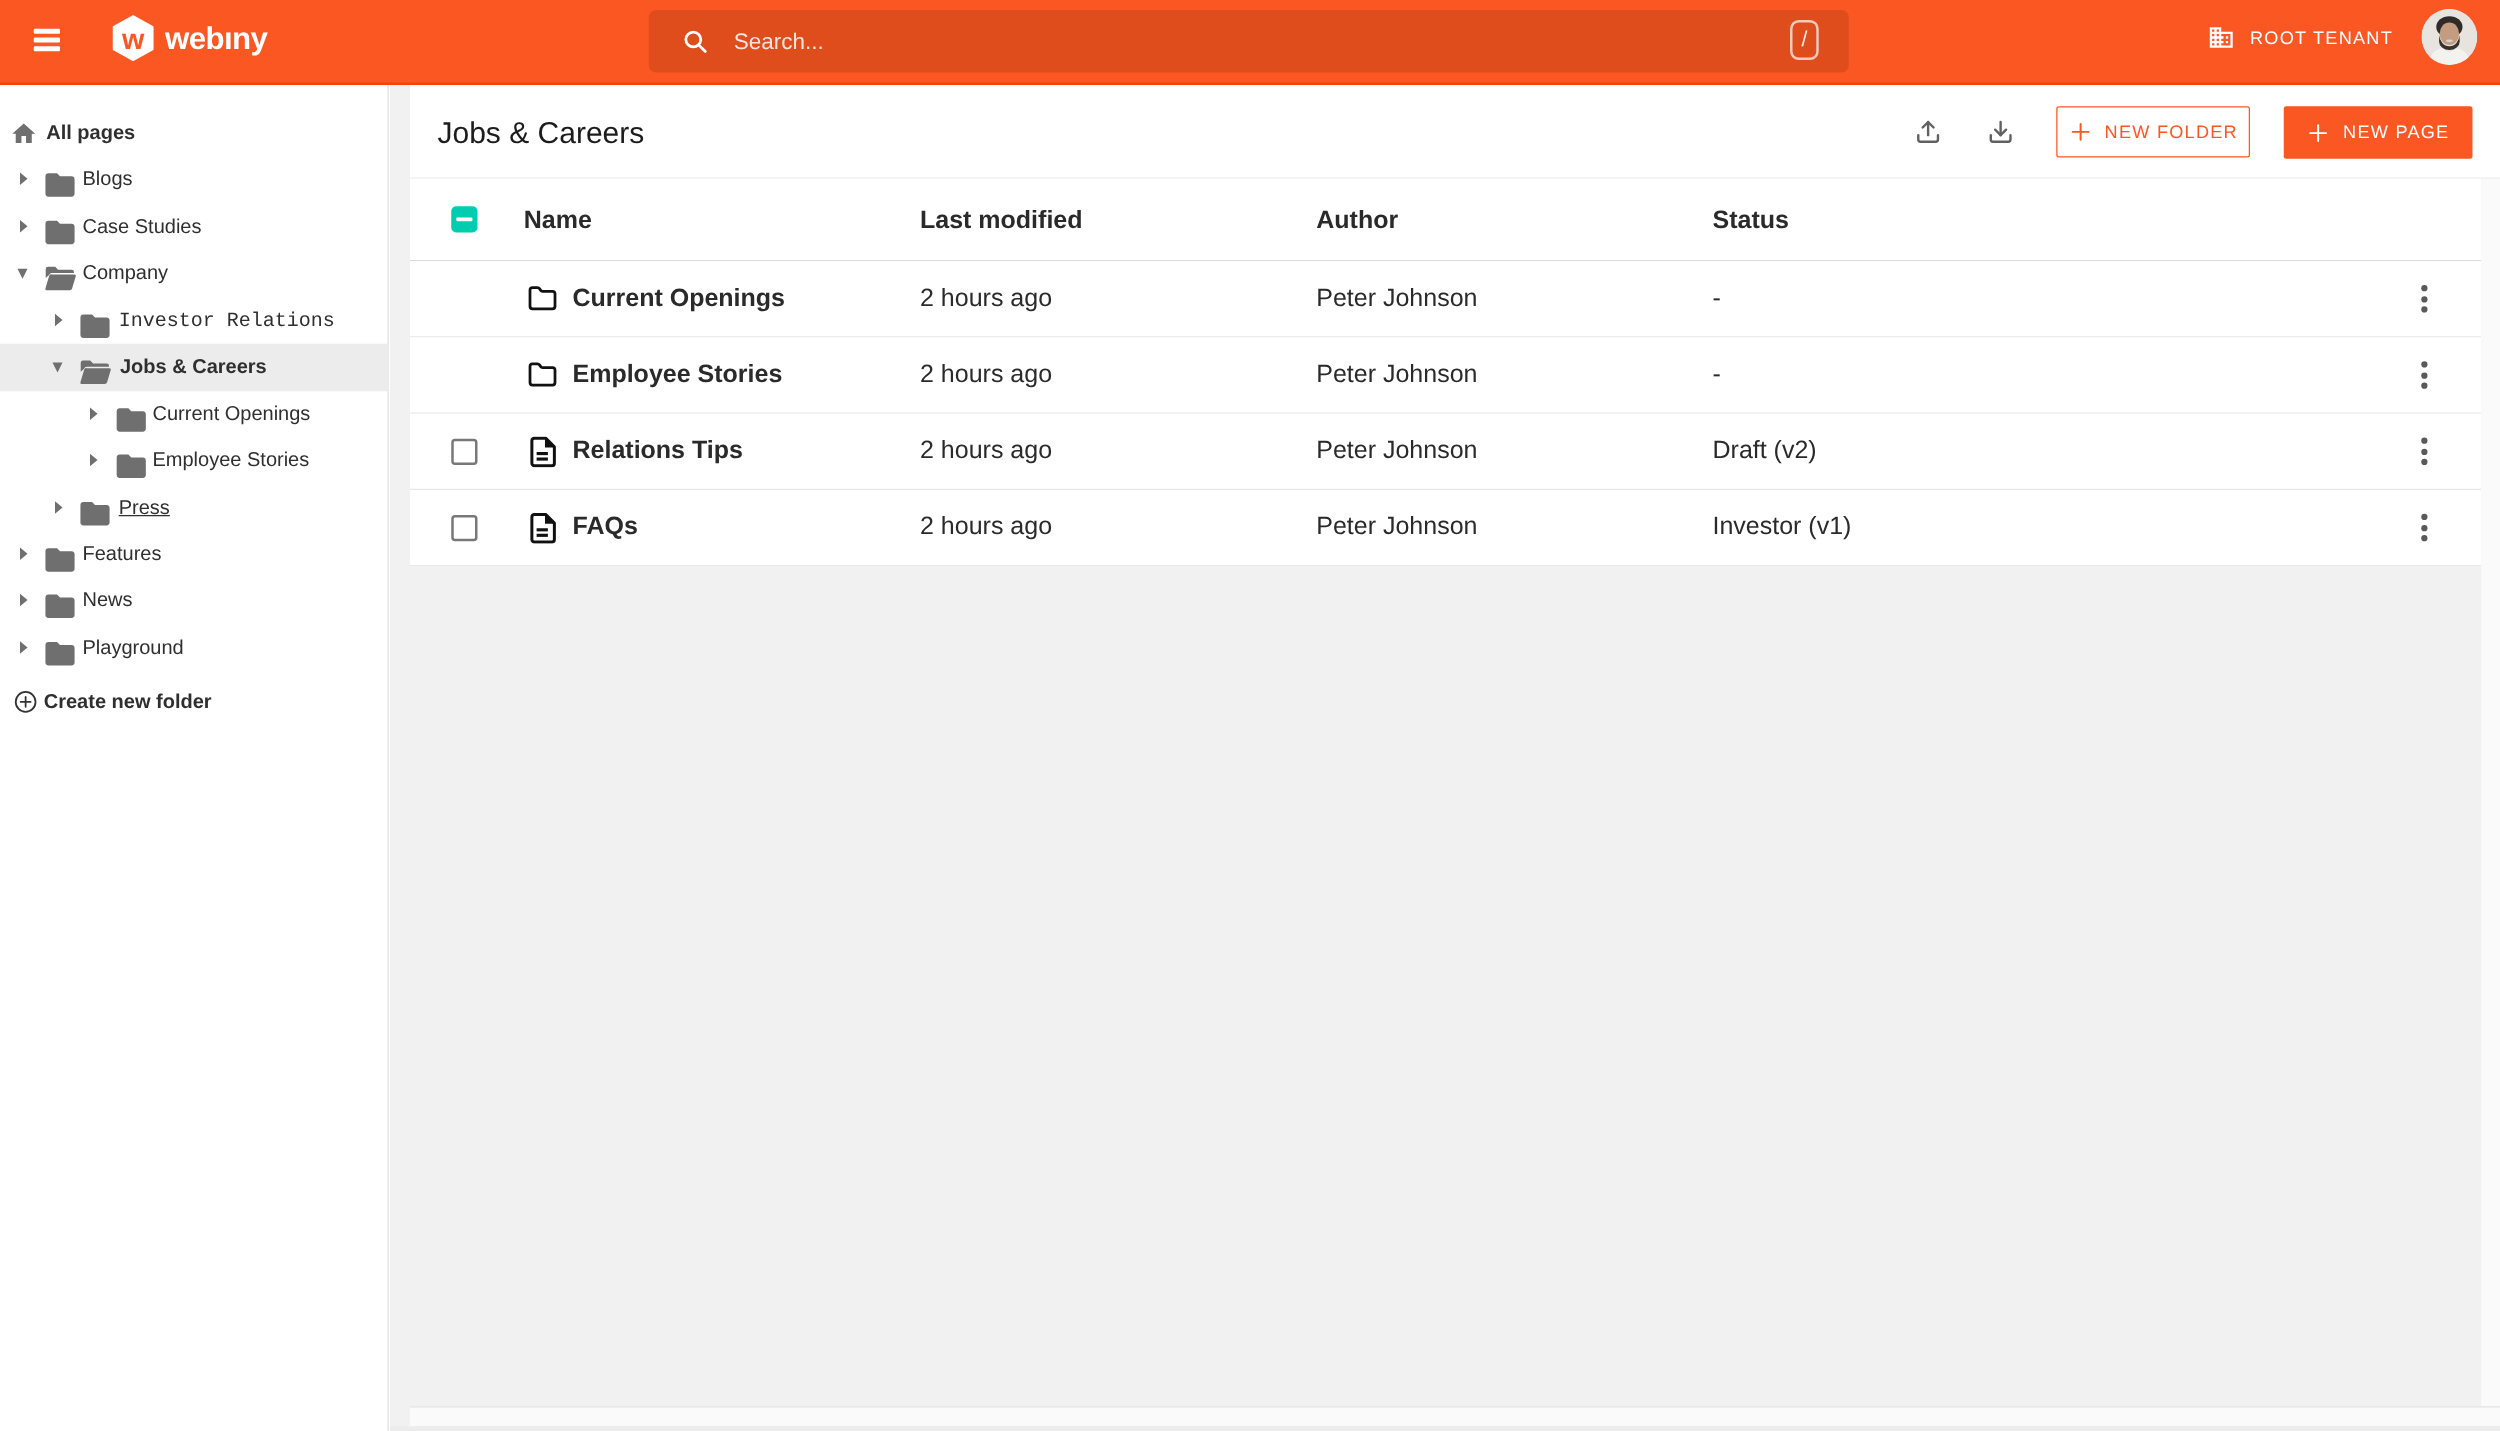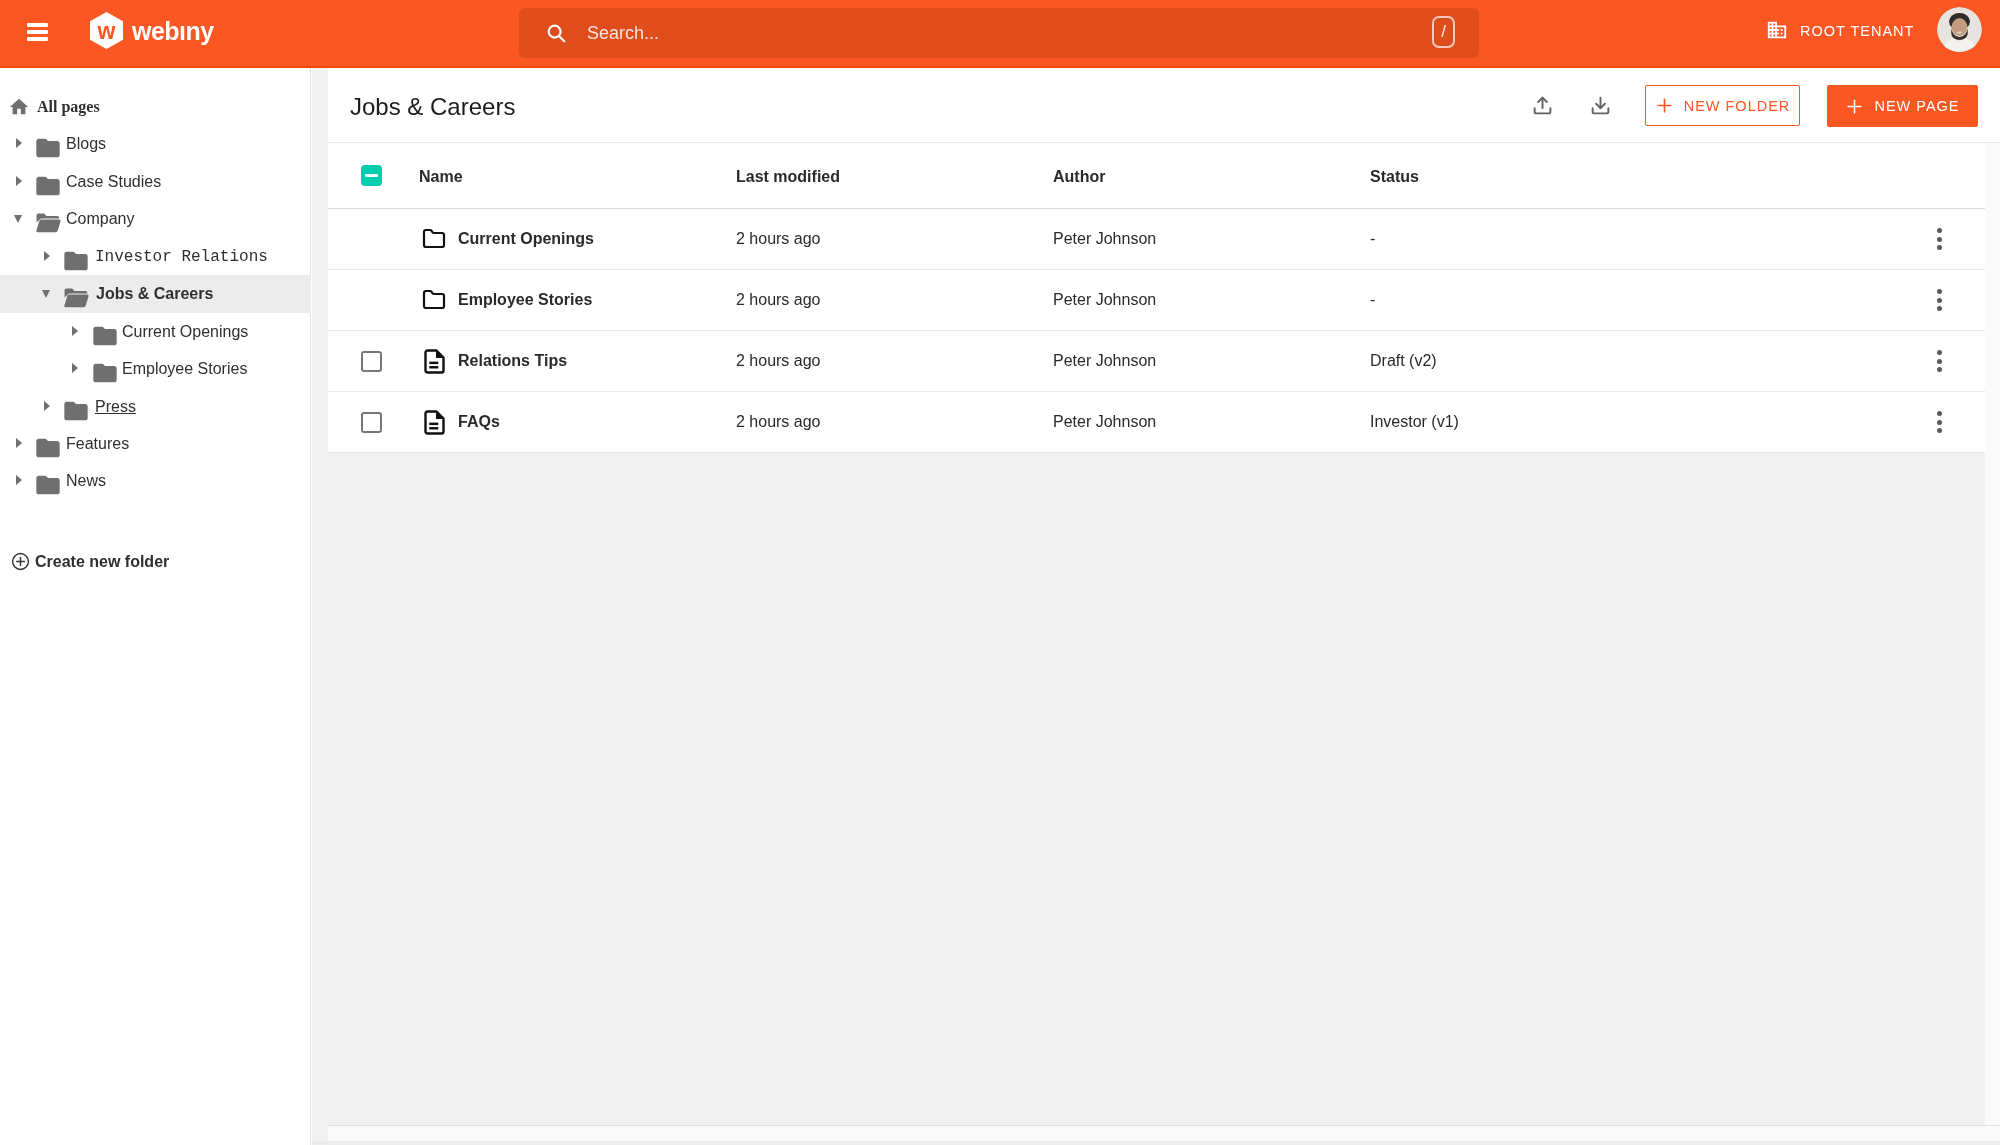--- a/index.html
+++ b/index.html
@@ -35,21 +35,21 @@
 
   #rightstrip { position:absolute; left:1673px; top:76px; width:15px; height:982px; background:#fafafa; }
   #bottomstrip { position:absolute; left:16px; top:1058px; width:1672px; height:16px; background:#fafafa; border-top:1px solid #e2e2e2; }
   #bottomstrip2 { position:absolute; left:0px; top:1074px; width:1688px; height:4px; background:#ececec; }
 
   
   #table { position:absolute; left:16px; top:76px; width:1657px; background:#fff; }
   .trow { position:relative; width:1657px; height:61px; border-bottom:1px solid #e7e7e7; background:#fff; }
   #thead { height:66px; border-bottom:1px solid #dcdcdc; }
   #thead .cell { margin-top:1px; }
-  .cell { position:absolute; top:50%; transform:translateY(-50%); font-size:16px; color:#2a2a2a; white-space:nowrap;text-align:right; }
+  .cell { position:absolute; top:50%; transform:translateY(-50%); font-size:20px; color:#2a2a2a; white-space:nowrap;text-align:right; }
   .bold { font-weight:bold; }
   .c-name { left:91px; }
   .c-name2 { left:130px; }
   .c-mod { left:408px; }
   .c-auth { left:725px; }
   .c-stat { left:1042px; }
   .cbx { position:absolute; left:33px; top:50%; margin-top:-10.5px; width:21px; height:21px; border:2px solid #787878; border-radius:3px; background:#fff; }
   .cbx-teal { position:absolute; left:33px; top:50%; margin-top:-10.5px; width:21px; height:21px; border-radius:4px; background:#00ccb0; }
   .cbx-teal div { position:absolute; left:4px; top:9px; width:13px; height:3px; background:#fff; border-radius:1px; }
   .ricon { position:absolute; left:94px; top:50%; margin-top:-12px; }
@@ -94,21 +94,21 @@
   </div>
 </div>
 
 <div id="sidebar">
   <div id="selrow"></div>
 
   <div class="srow" style="top:21px;height:37px;">
     <svg class="ficon" style="left:8px;margin-top:-11px;" width="22" height="22" viewBox="0 0 24 24" fill="#6f6f6f">
         <path d="M10 20v-6h4v6h5v-8h3L12 3 2 12h3v8z"></path>
       </svg>
-    <div class="lbl" style="left:37px;font-weight:bold;font-family:Liberation Serif, serif;">All pages</div>
+    <div class="lbl" style="left:37px;font-weight:bold;">All pages</div>
   </div>
   <div class="srow" style="top:58px;">
     <div class="caret-r" style="left:16px;"></div>
     <svg class="ficon fclosed" style="left:33.5px;" width="28" height="28" viewBox="0 0 24 24" fill="#6f6f6f">
         <path d="M10 4H4c-1.1 0-1.99.9-1.99 2L2 18c0 1.1.9 2 2 2h16c1.1 0 2-.9 2-2V8c0-1.1-.9-2-2-2h-8l-2-2z"></path>
       </svg>
     <div class="lbl" style="left:66px;">Blogs</div>
   </div>
   <div class="srow" style="top:96px;">
     <div class="caret-r" style="left:16px;"></div>
@@ -167,20 +167,27 @@
         <path d="M10 4H4c-1.1 0-1.99.9-1.99 2L2 18c0 1.1.9 2 2 2h16c1.1 0 2-.9 2-2V8c0-1.1-.9-2-2-2h-8l-2-2z"></path>
       </svg>
     <div class="lbl" style="left:66px;">Features</div>
   </div>
   <div class="srow" style="top:395px;">
     <div class="caret-r" style="left:16px;"></div>
     <svg class="ficon fclosed" style="left:33.5px;" width="28" height="28" viewBox="0 0 24 24" fill="#6f6f6f">
         <path d="M10 4H4c-1.1 0-1.99.9-1.99 2L2 18c0 1.1.9 2 2 2h16c1.1 0 2-.9 2-2V8c0-1.1-.9-2-2-2h-8l-2-2z"></path>
       </svg>
     <div class="lbl" style="left:66px;">News</div>
+  </div>
+  <div class="srow" style="top:433px;">
+    <div class="caret-r" style="left:16px;"></div>
+    <svg class="ficon fclosed" style="left:33.5px;" width="28" height="28" viewBox="0 0 24 24" fill="#6f6f6f">
+        <path d="M10 4H4c-1.1 0-1.99.9-1.99 2L2 18c0 1.1.9 2 2 2h16c1.1 0 2-.9 2-2V8c0-1.1-.9-2-2-2h-8l-2-2z"></path>
+      </svg>
+    <div class="lbl" style="left:66px;">Playground</div>
   </div>
   <div class="srow" style="top:476px;">
     <svg class="ficon" style="left:11px;margin-top:-9.5px;" width="19" height="19" viewBox="0 0 24 24" fill="none" stroke="#333" stroke-width="1.8" stroke-linecap="round">
         <circle cx="12" cy="12" r="10"></circle>
         <line x1="12" y1="7" x2="12" y2="17"></line>
         <line x1="7" y1="12" x2="17" y2="12"></line>
       </svg>
     <div class="lbl" style="left:35px;font-weight:bold;">Create new folder</div>
   </div>
 </div>

